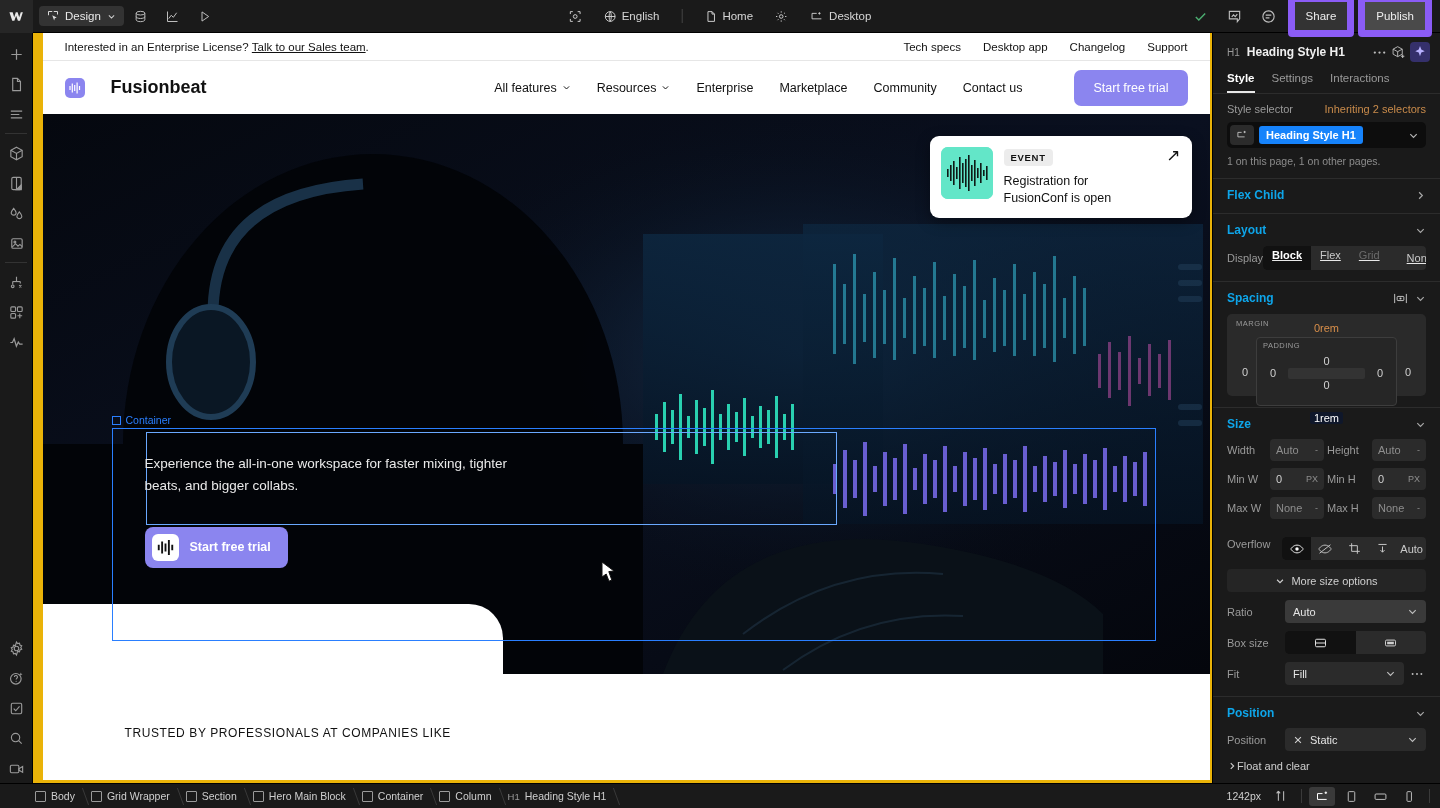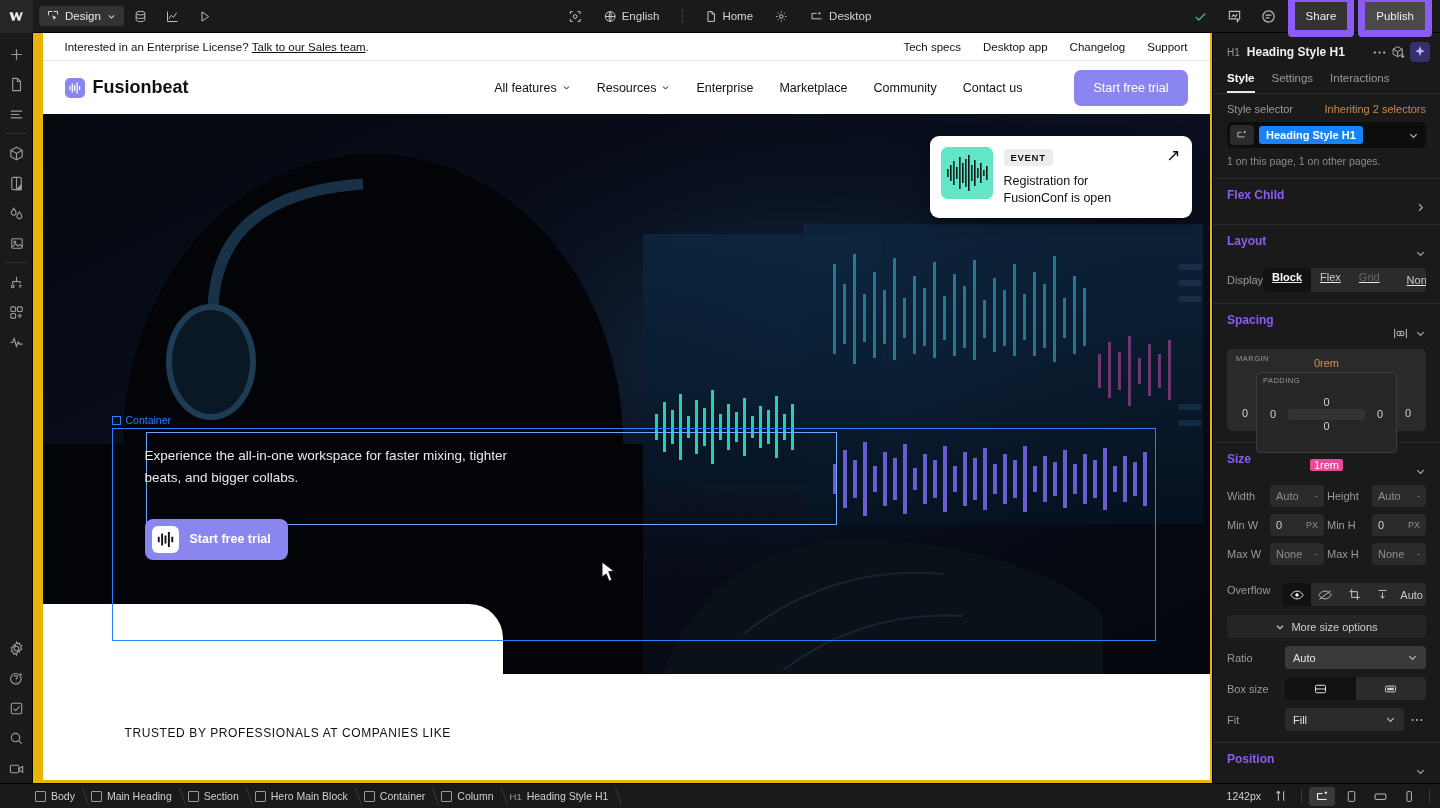--- a/index.html
+++ b/index.html
@@ -52,21 +52,21 @@
 
   
   .anno { height:28px; background:#fff; display:flex; align-items:center; padding:0 22px;
           font-size:11.5px; color:#111; border-bottom:1px solid #e6e6e6; }
   .anno a { color:#111; text-decoration:underline; }
   .anno-right { margin-left:auto; display:flex; gap:22px; }
   .anno-right span { color:#111; }
 
   
   .snav { height:53px; background:#fff; display:flex; align-items:center; padding:0 22px; }
-  .brand { display:flex; align-items:center; gap:8px; font-size:18px; font-weight:700; color:#111; }
+  .brand { display:flex; align-items:center; gap:26px; font-size:18px; font-weight:700; color:#111; }
   .brand-mark { width:20px; height:20px; border-radius:5px; background:#8b85ef;
                 display:flex; align-items:center; justify-content:center; }
   .snav-links { margin-left:auto; display:flex; align-items:center; gap:26px; font-size:12.5px;
                 color:#111; }
   .snav-links .nl { display:flex; align-items:center; gap:5px; }
   .cta { background:#8b85ef; color:#fff; font-size:12.5px; padding:11px 19px; border-radius:7px;
          margin-left:26px; font-weight:400; }
 
   
   .hero { position:relative; height:560px; background:#05070c; overflow:hidden; }
@@ -89,21 +89,21 @@
                font-size:10.5px; color:#2a7fff; z-index:6; }
   .sel-label .sq { width:9px; height:9px; border:1.4px solid #2a7fff; }
   .sel-container { position:absolute; left:69px; top:314px; width:1044px; height:213px;
                    border:1px solid #2a7fff; z-index:5; }
   .sel-heading { position:absolute; left:33px; top:3px; width:691px; height:93px;
                  border:1px solid #6aa9ff; }
   .hero-inner { position:absolute; left:102px; top:317px; z-index:6; width:720px; }
   .h1 { font-size:49px; line-height:1.0; color:#fff; font-weight:400; letter-spacing:-1.2px; }
   .caret { display:inline-block; width:1.5px; height:42px; background:#fff; vertical-align:-7px;
            margin-left:1px; }
-  .hero-sub { margin-top:14px; font-size:13.5px; line-height:1.65; color:#eaeaea; max-width:400px; }
+  .hero-sub { margin-top:22px; font-size:13.5px; line-height:1.65; color:#eaeaea; max-width:400px; }
   .hero-btn { margin-top:29px; display:inline-flex; align-items:center; gap:11px; background:#8b85ef;
               border-radius:8px; padding:7px 17px 7px 7px; }
   .hero-btn-ico { width:27px; height:27px; border-radius:6px; background:#fff; display:flex;
                   align-items:center; justify-content:center; }
   .hero-btn-lb { font-size:12.5px; color:#fff; font-weight:700; }
 
   .cursor { position:absolute; left:558px; top:447px; z-index:9; }
 
   
   .trusted { background:#fff; padding:52px 0 0 62px; }
@@ -129,43 +129,43 @@
   .inherit { color:#c98b4b; }
   .inherit b { color:#c98b4b; font-weight:400; }
   .selbar { display:flex; align-items:center; gap:0; background:#0d0d0d; border-radius:5px;
             margin-top:7px; height:26px; padding:0 3px; }
   .selbar-ic { width:24px; height:20px; display:flex; align-items:center; justify-content:center;
                background:#2b2b2b; border-radius:4px; color:#cfcfcf; }
   .selchip { background:#1683fb; color:#fff; font-size:11px; padding:3px 7px; border-radius:3px;
              margin-left:5px; font-weight:700; }
   .selbar-ch { margin-left:auto; color:#b5b5b5; padding-right:4px; }
   .note { font-size:10.5px; color:#8c8c8c; margin-top:7px; }
-  .sec-h { display:flex; font-size:12px; font-weight:700; color:#8b5cf6;flex-direction:column; }
+  .sec-h { display:flex; align-items:center; font-size:12px; font-weight:700; color:#0ea5e9; }
   .sec-h .ch { margin-left:auto; color:#a8a8a8; }
   .seg { display:flex; margin-left:auto; background:#2b2b2b; border-radius:4px; overflow:hidden;text-decoration:underline; }
   .seg span { font-size:11px; color:#c9c9c9; padding:3px 9px; }
   .seg span.on { background:#111; color:#fff; font-weight:700; }
   .seg span.dis { color:#6b6b6b; }
 
   
   .spacing { margin-top:9px; background:#2a2a2a; border-radius:5px; padding:7px; position:relative;
              height:82px; }
   .sp-mlab { position:absolute; left:9px; top:5px; font-size:7.5px; color:#9a9a9a; letter-spacing:.5px; }
   .sp-top { text-align:center; font-size:11px; color:#d98f4a; margin-top:1px; }
   .sp-mid { display:flex; align-items:center; margin-top:3px; }
   .sp-num { font-size:11px; color:#cfcfcf; width:22px; text-align:center; }
-  .padbox { flex:1; border:1px solid #3d3d3d; border-radius:4px; background:#262626; padding:20px 5px;
+  .padbox { flex:1; border:1px solid #3d3d3d; border-radius:4px; background:#262626; padding:14px 5px;
             position:relative; }
   .sp-plab { position:absolute; left:6px; top:3px; font-size:7.5px; color:#9a9a9a; letter-spacing:.5px; }
   .pad-top { text-align:center; font-size:11px; color:#d2d2d2; margin-top:3px; }
   .pad-mid { display:flex; align-items:center; }
   .pad-bar { flex:1; height:11px; background:#333; border-radius:2px; margin:0 4px; }
   .pad-bot { text-align:center; font-size:11px; color:#d2d2d2; }
   .sp-bot { text-align:center; margin-top:2px; }
-  .sp-bot span { background:#ec4899; color:#fff; font-size:11px; padding:0 4px; border-radius:2px; }
+  .sp-bot span { background:#0f172a; color:#fff; font-size:11px; padding:0 4px; border-radius:2px; }
 
   
   .g2 { display:grid; grid-template-columns:40px 1fr 42px 1fr; gap:7px 3px; align-items:center;
         margin-top:8px; }
   .fld { background:#2b2b2b; border-radius:4px; height:22px; display:flex; align-items:center;
          padding:0 6px; font-size:11px; color:#cfcfcf; }
   .fld .unit { margin-left:auto; font-size:9px; color:#8e8e8e; }
   .fld.ph { color:#8e8e8e; }
   .ovf { display:flex; margin-top:9px; background:#2b2b2b; border-radius:4px; overflow:hidden;
          margin-left:52px; }
@@ -971,21 +971,21 @@
   </div>
 
   <div class="bottom">
     <div class="crumbs">
       <span class="crumb">
         <span class="ico"></span>
         <span>Body</span>
       </span>
       <span class="crumb">
         <span class="ico"></span>
-        <span>Main Heading</span>
+        <span>Grid Wrapper</span>
       </span>
       <span class="crumb">
         <span class="ico"></span>
         <span>Section</span>
       </span>
       <span class="crumb">
         <span class="ico"></span>
         <span>Hero Main Block</span>
       </span>
       <span class="crumb">

